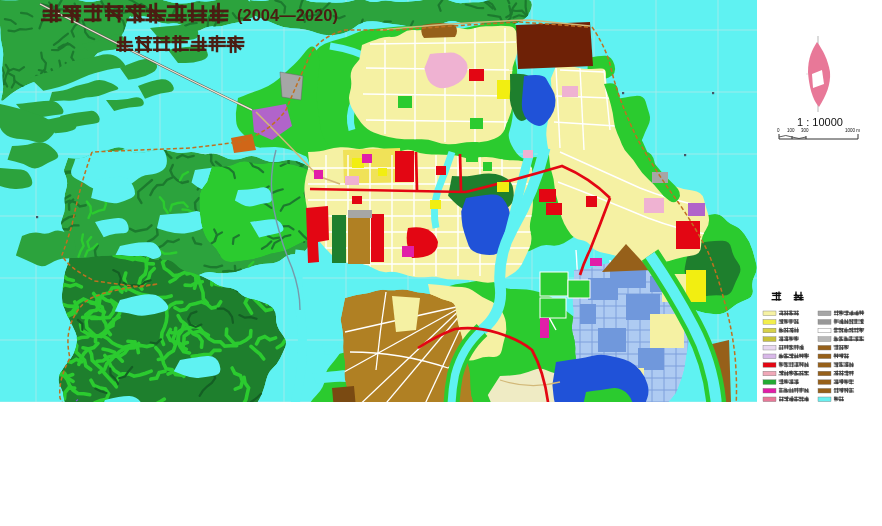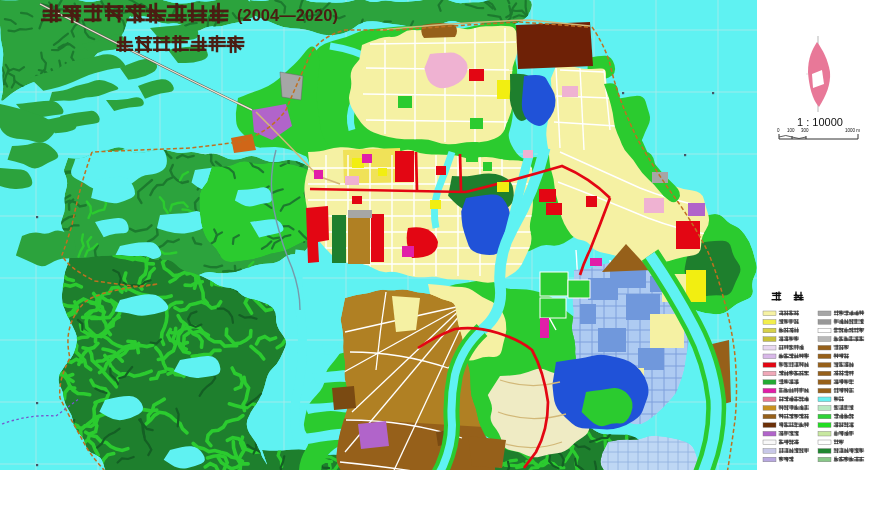--- a/index.html
+++ b/index.html
@@ -1,15 +1,15 @@
 <!DOCTYPE html>
 <html><head><meta charset="utf-8">
 <style>
 html,body{margin:0;padding:0;background:#FFFFFF;}
-#wrap{width:882px;height:470px;overflow:hidden;position:relative;}
+#wrap{width:882px;height:402px;overflow:hidden;position:relative;}
 svg{display:block;}
 text{font-family:"Liberation Sans", sans-serif;}
 </style></head>
 <body>
 <div id="wrap">
 <svg width="882" height="526" viewBox="0 0 882 526">
 
 <rect x="0" y="0" width="757" height="526" fill="#5FF2F2"></rect>
 
 <g stroke="#AFEAEA" stroke-width="0.8">

